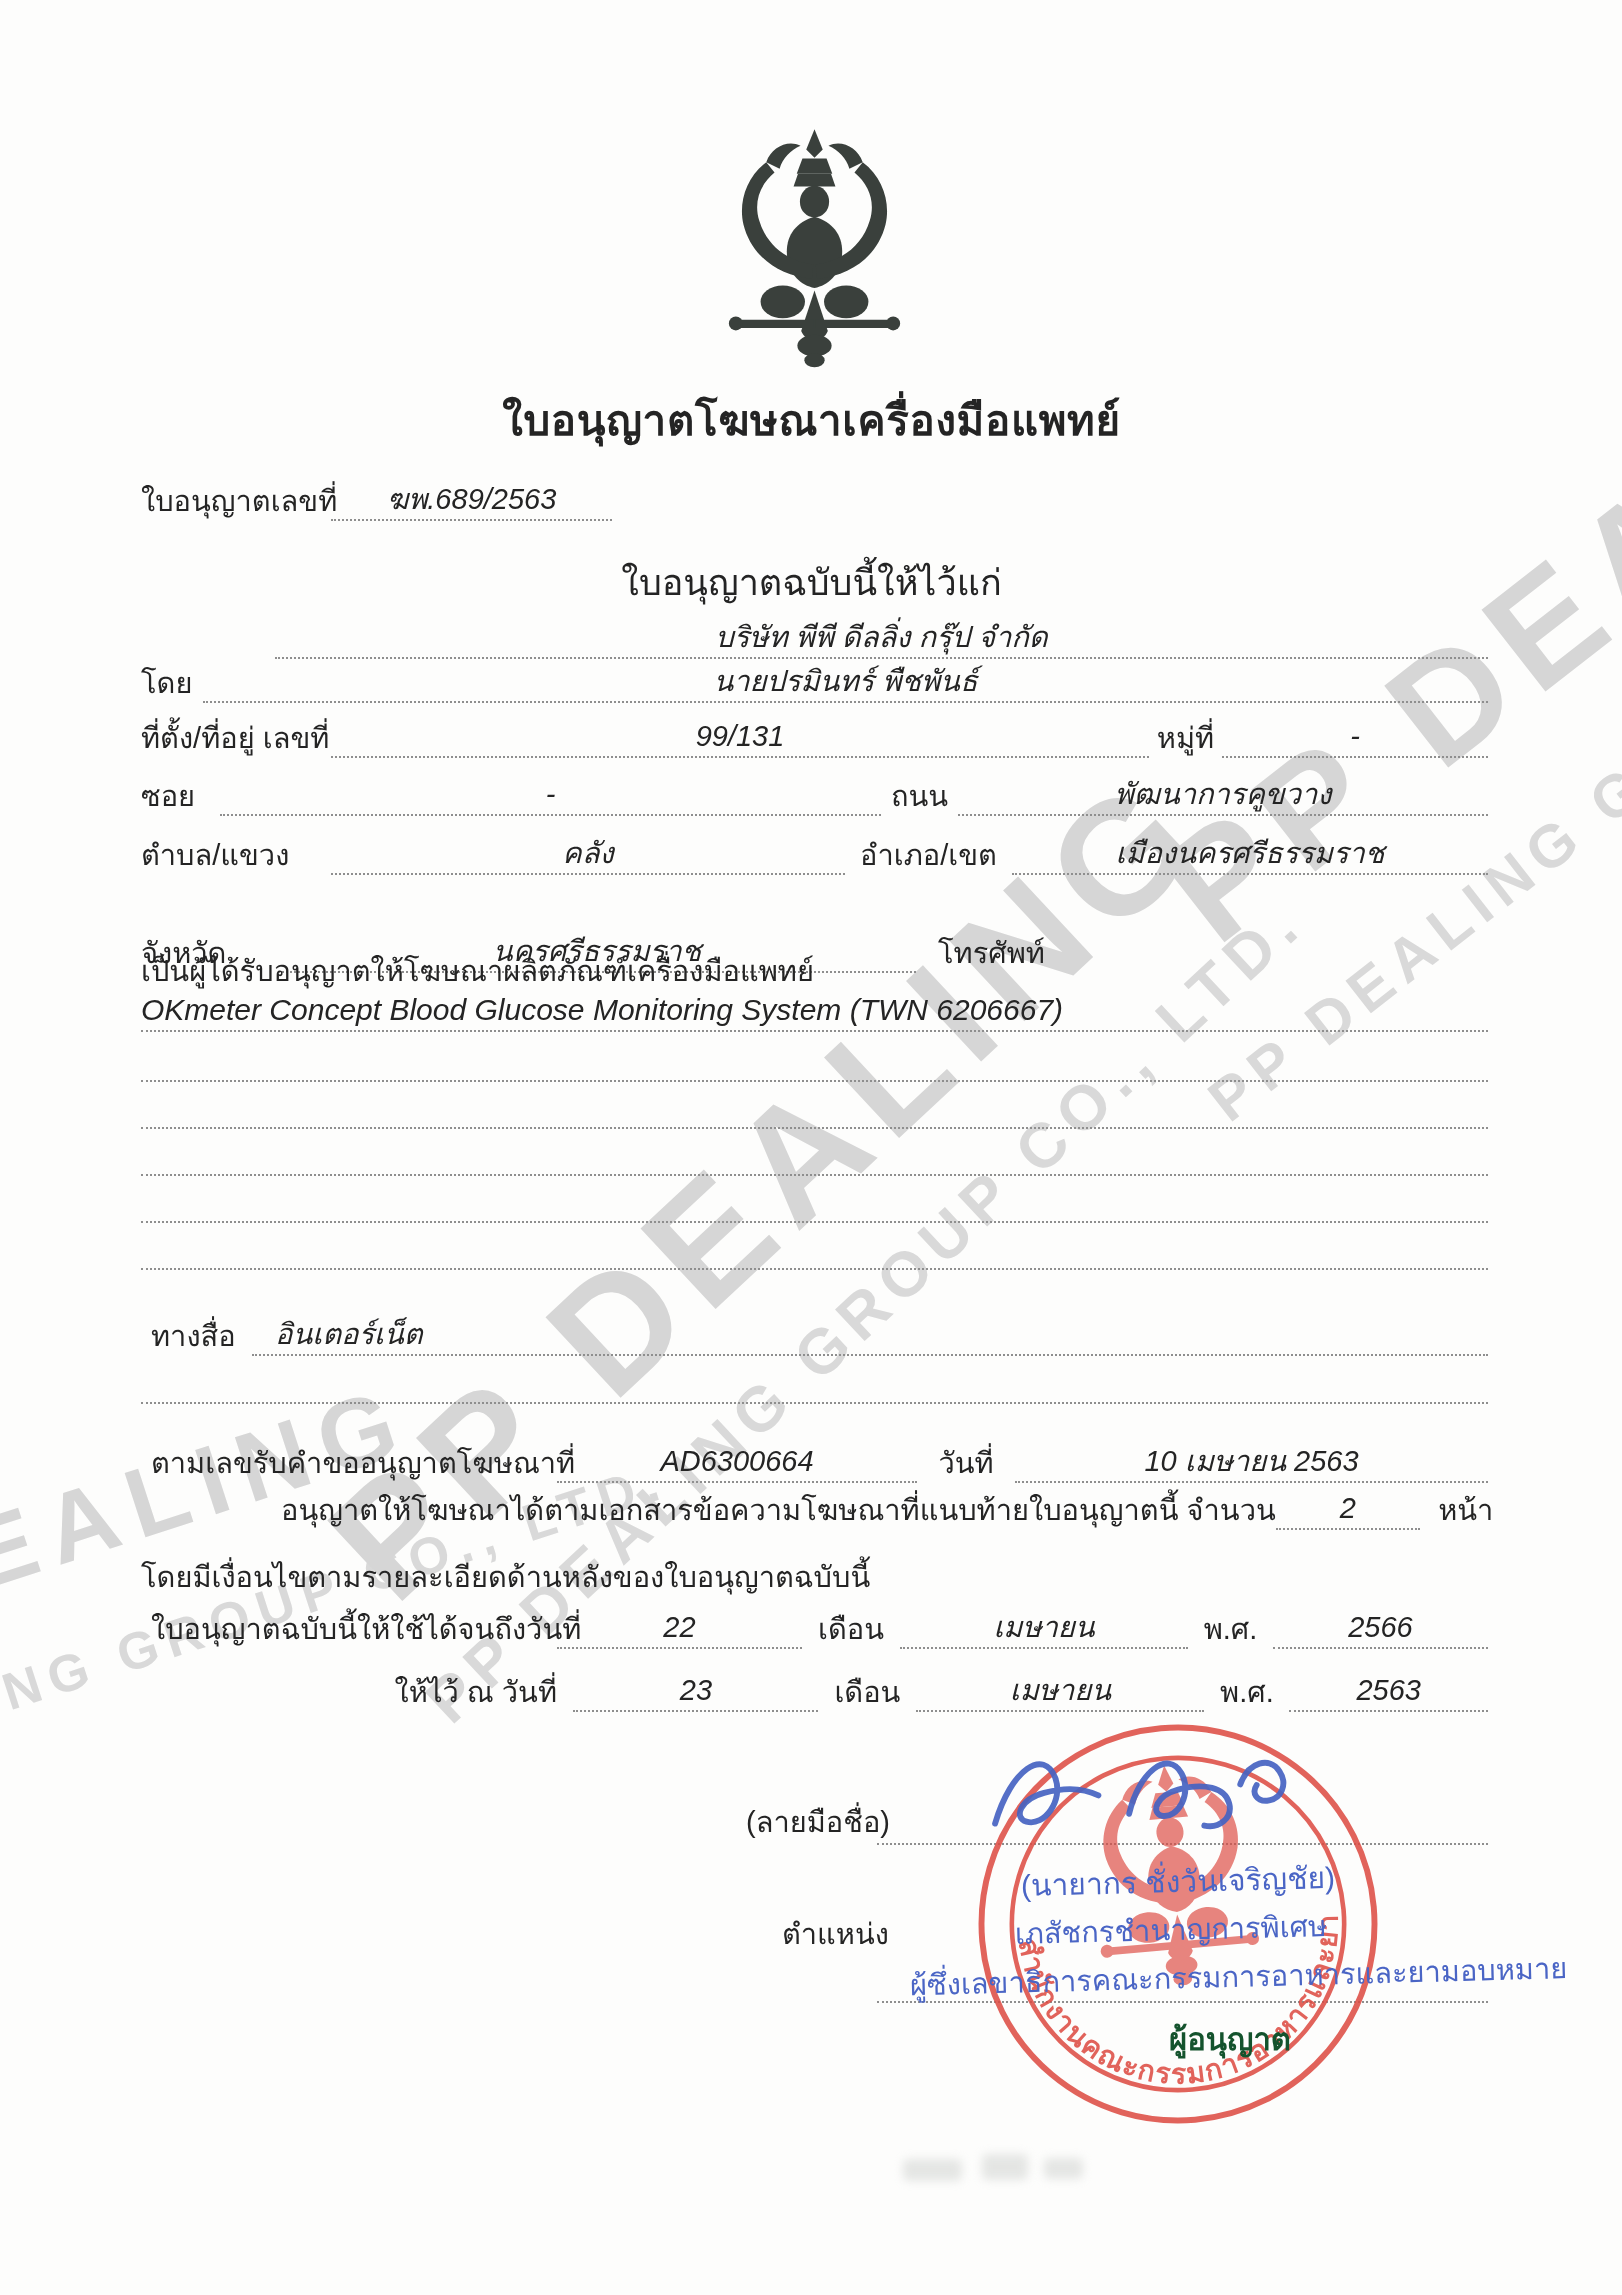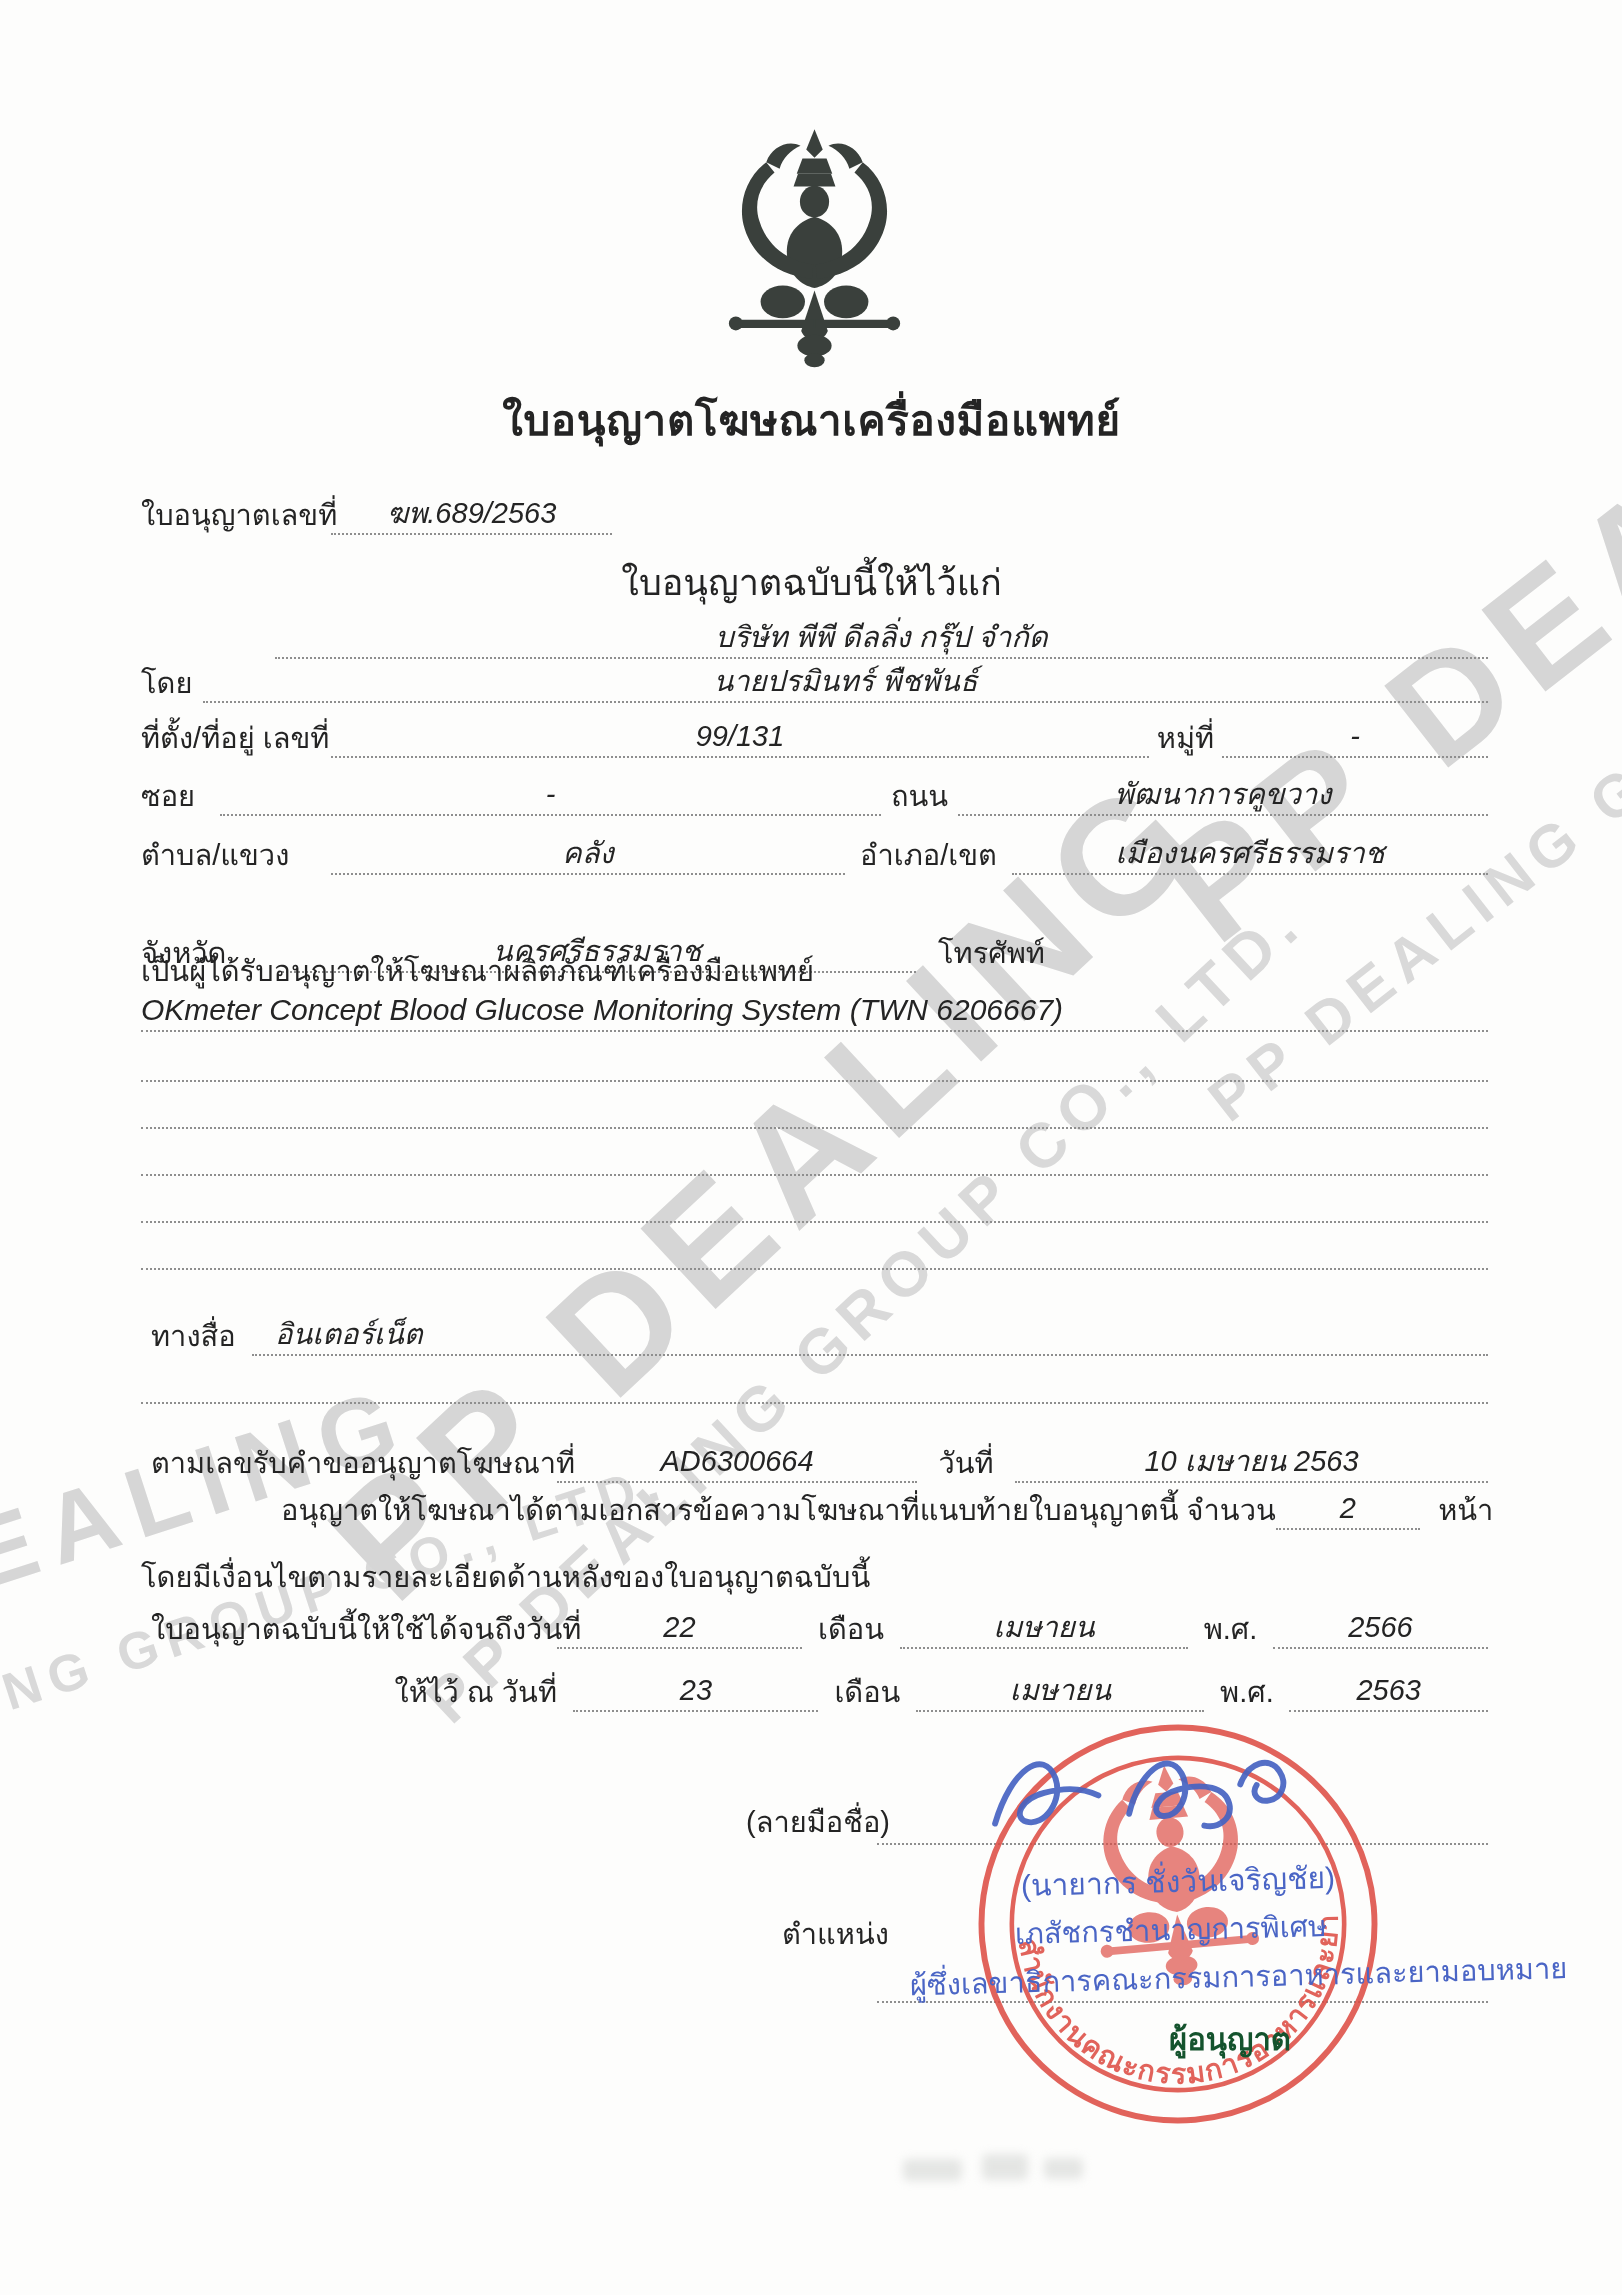--- a/index.html
+++ b/index.html
@@ -96,21 +96,21 @@
     <div class="l1">PP DEALING</div>
     <div class="l2">PP DEALING GROUP CO., LTD.</div>
   </div>
 
   <svg class="emblem" viewBox="0 0 320 420">
     <use href="#garuda"></use>
   </svg>
 
   <div class="doc-title">ใบอนุญาตโฆษณาเครื่องมือแพทย์</div>
 
-  <div class="row" style="top:492px">
+  <div class="row" style="top:478px">
     <span class="lbl" style="width:190px">ใบอนุญาตเลขที่</span>
     <span class="dv" style="width:281px">ฆพ.689/2563</span>
     <span class="grow"></span>
   </div>
 
   <div class="subtitle">ใบอนุญาตฉบับนี้ให้ไว้แก่</div>
 
   <div class="row" style="top:660px">
     <span class="lbl" style="width:62px">โดย</span>
     <span class="dv grow">นายปรมินทร์ พืชพันธ์</span>

